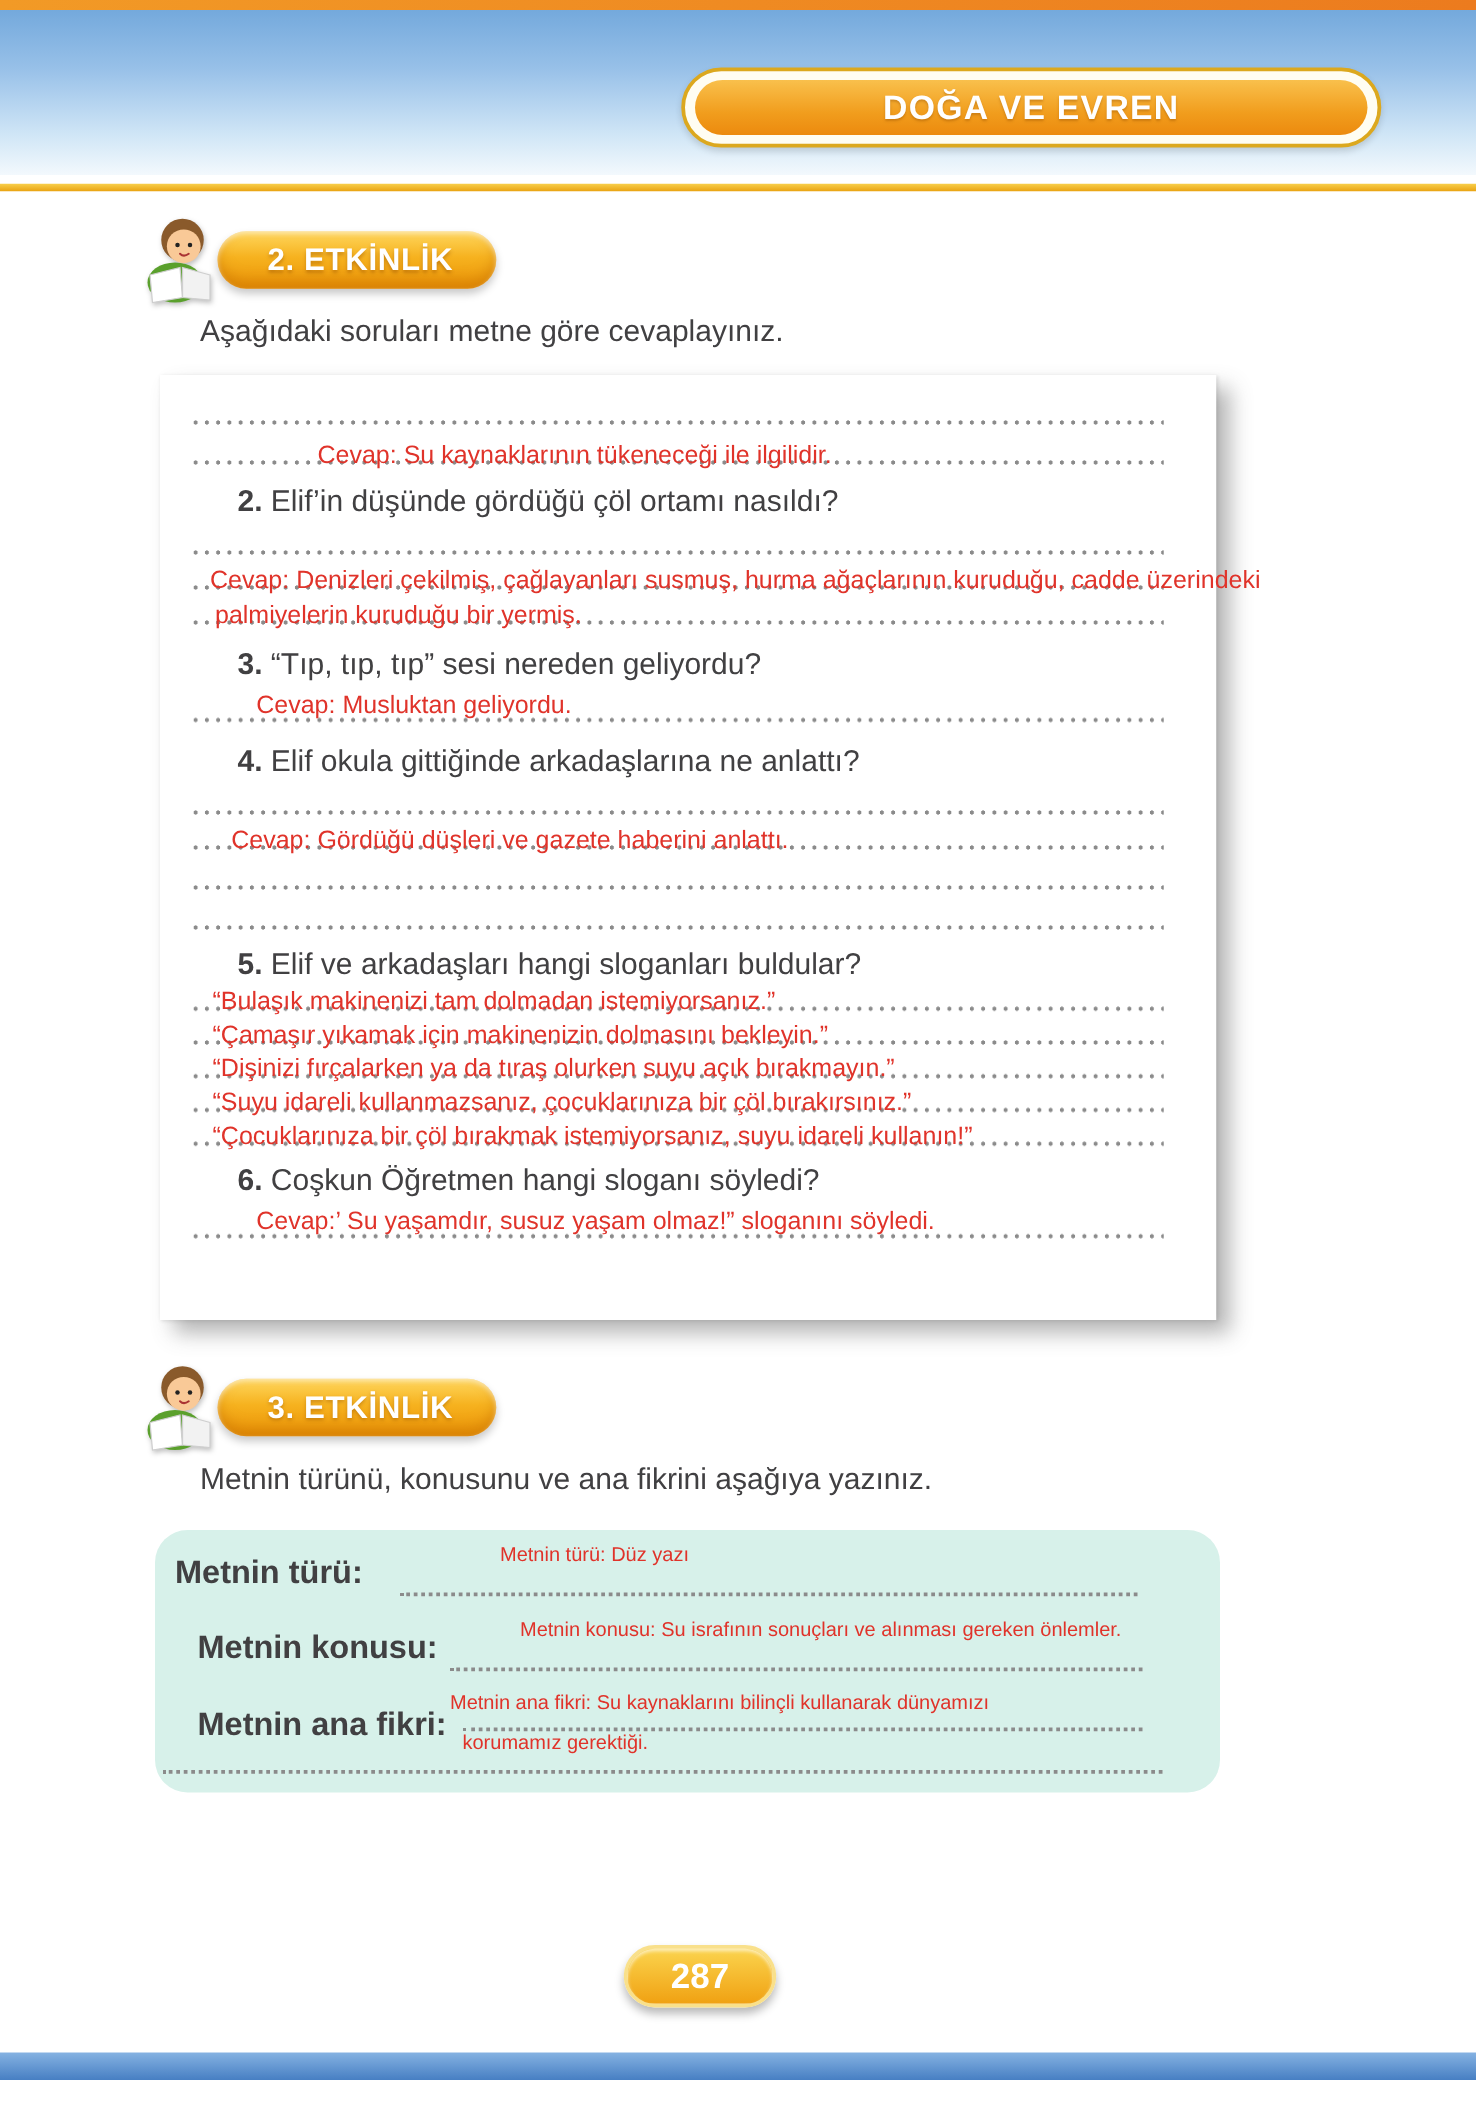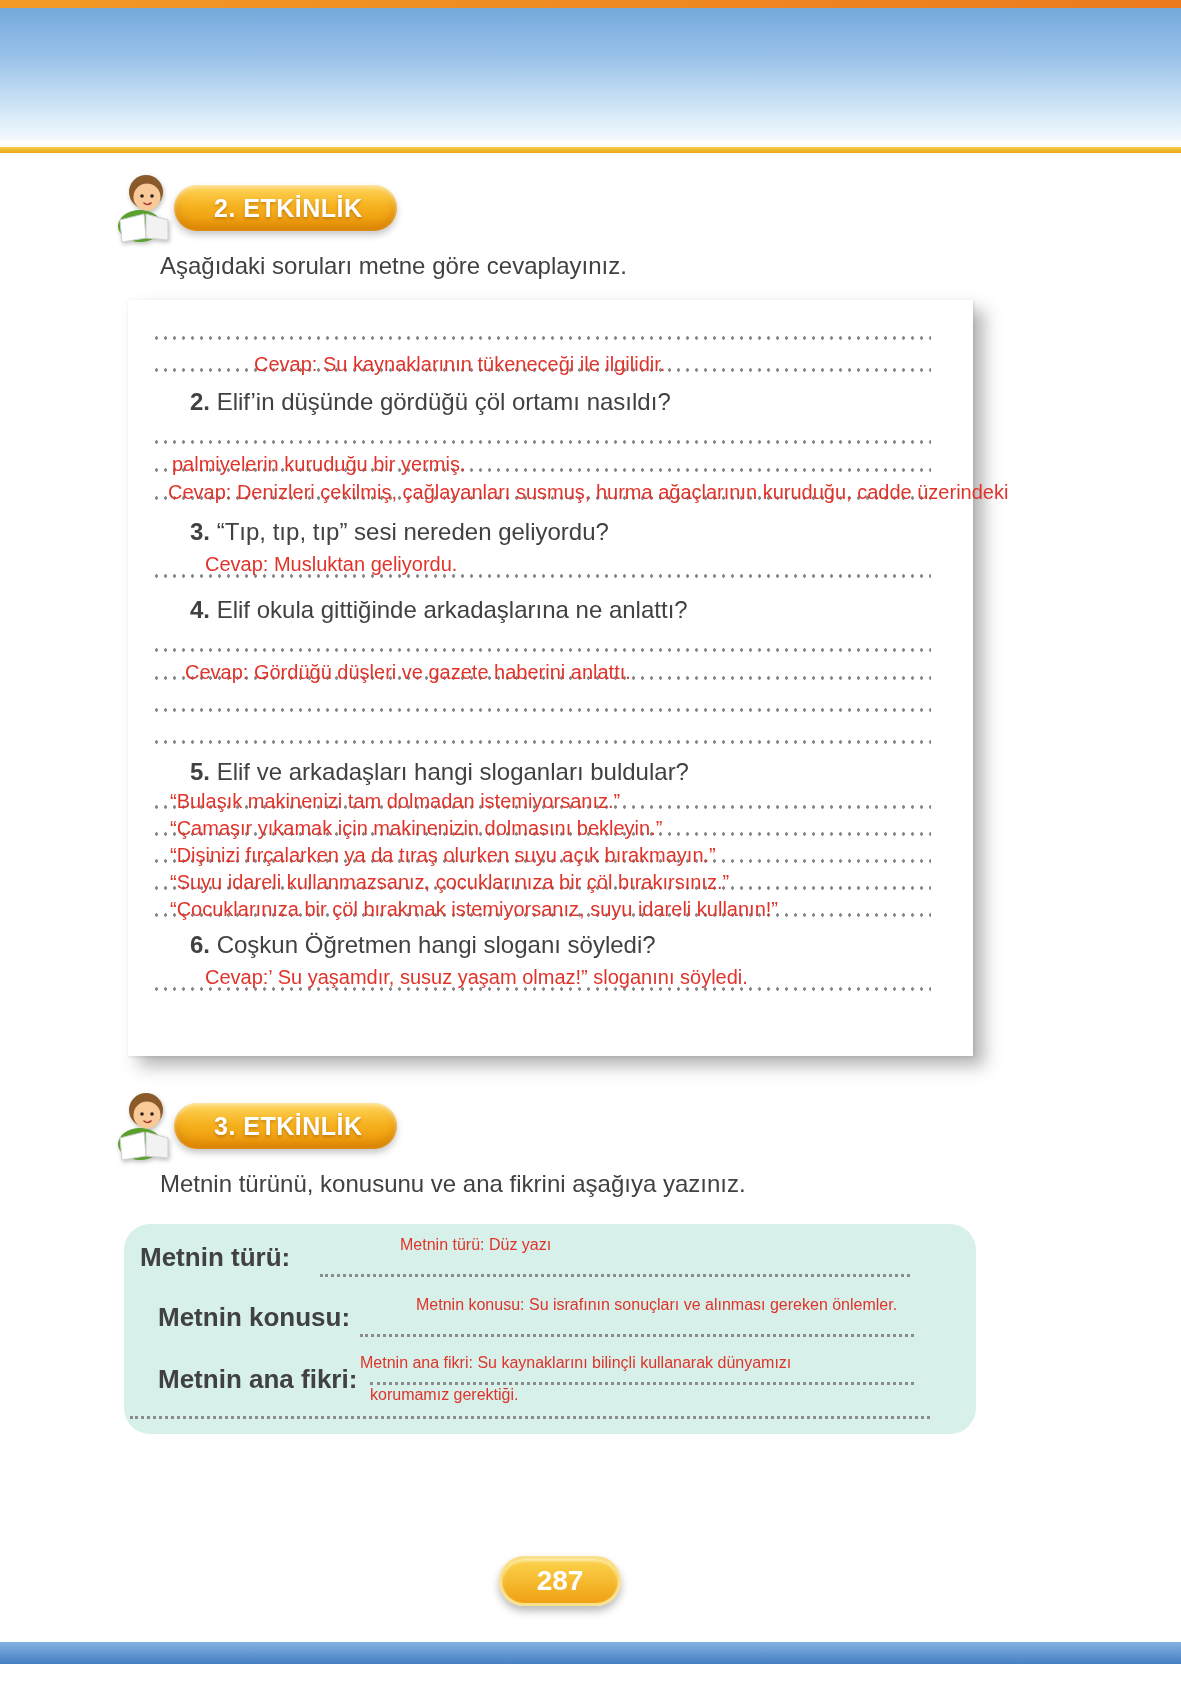--- a/index.html
+++ b/index.html
@@ -72,20 +72,23 @@
 </style>
 </head>
 <body>
 
 <div class="page">
 
   <div class="top-strip"></div>
   <div class="hero"></div>
   <div class="gold-rule"></div>
 
+  <div class="title-outer">
+    <div class="title-inner">DOĞA VE EVREN</div>
+  </div>
 
   <div class="badge-row b2">
     <svg class="mascot" viewBox="0 0 80 80" aria-hidden="true">
       <ellipse cx="34" cy="58" rx="22" ry="16" fill="#5aa02c"></ellipse>
       <circle cx="40" cy="24" r="17" fill="#8a5a2b"></circle>
       <circle cx="41" cy="29" r="13.5" fill="#f9c997"></circle>
       <path d="M26 22 Q40 8 56 22 Q48 14 41 15 Q32 14 26 22Z" fill="#8a5a2b"></path>
       <circle cx="36" cy="28" r="1.8" fill="#222"></circle>
       <circle cx="46" cy="28" r="1.8" fill="#222"></circle>
       <path d="M38 35 Q41 38 45 35" stroke="#a33" stroke-width="1.6" fill="none" stroke-linecap="round"></path>
@@ -100,24 +103,24 @@
   <div class="card">
 
     <div class="dotrow h32"></div>
     <div class="dotrow h32">
         <span class="red" style="left:102px">Cevap: Su kaynaklarının tükeneceği ile ilgilidir.</span>
       </div>
 
     <div class="q mt8"><span class="qnum">2.</span> <span>Elif’in düşünde gördüğü çöl ortamı nasıldı?</span></div>
     <div class="dotrow h32"></div>
     <div class="dotrow h28">
-        <span class="red" style="left:20px">palmiyelerin kuruduğu bir yermiş.</span>
+        <span class="red" style="left:16px">Cevap: Denizleri çekilmiş, çağlayanları susmuş, hurma ağaçlarının kuruduğu, cadde üzerindeki</span>
       </div>
     <div class="dotrow h28">
-        <span class="red" style="left:16px">Cevap: Denizleri çekilmiş, çağlayanları susmuş, hurma ağaçlarının kuruduğu, cadde üzerindeki</span>
+        <span class="red" style="left:20px">palmiyelerin kuruduğu bir yermiş.</span>
       </div>
 
     <div class="q mt10"><span class="qnum">3.</span> <span>“Tıp, tıp, tıp” sesi nereden geliyordu?</span></div>
     <div class="dotrow h36">
         <span class="red" style="left:53px;bottom:8px">Cevap: Musluktan geliyordu.</span>
       </div>
 
     <div class="q mt10"><span class="qnum">4.</span> <span>Elif okula gittiğinde arkadaşlarına ne anlattı?</span></div>
     <div class="dotrow h32"></div>
     <div class="dotrow h28">

